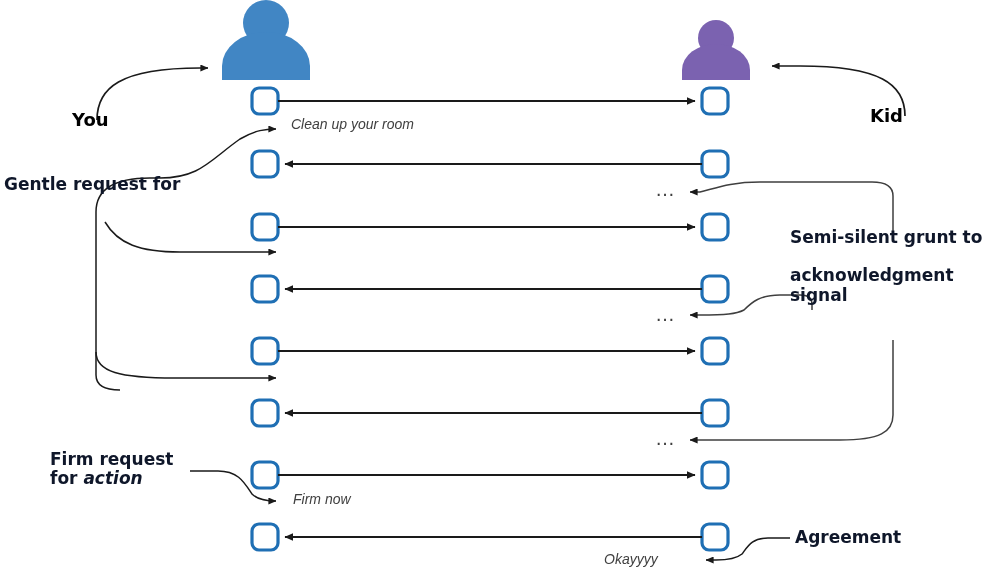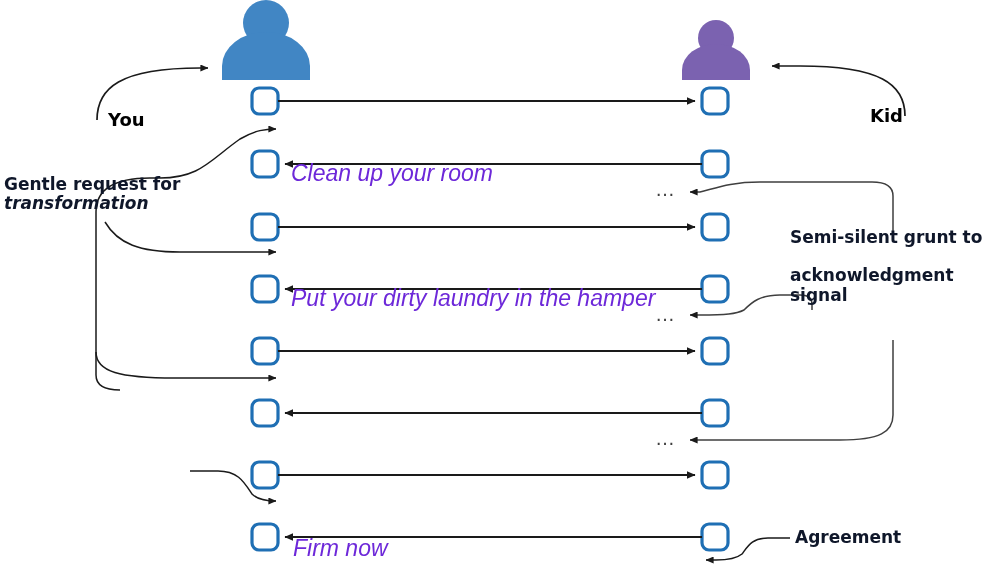--- a/index.html
+++ b/index.html
@@ -19,25 +19,24 @@
     position: absolute;
     left: 0;
     top: 0;
     width: 987px;
     height: 576px;
   }
   .msg-label {
     position: absolute;
     font-family: "Liberation Sans", sans-serif;
     font-style: italic;
-    font-size: 23px;
-    color: #6d28d9;
+    font-size: 14px;
+    color: #404040;
     white-space: nowrap;
     line-height: 1;
-    margin-top: 45px;
   }
   .ellipsis-label {
     position: absolute;
     font-family: "Liberation Sans", sans-serif;
     font-size: 20px;
     color: #3f3f3f;
     letter-spacing: 2px;
     white-space: nowrap;
     line-height: 1;
   }
@@ -148,43 +147,45 @@
     <path d="M862,182 L760,182 C730,182 716,188 700,192 L690,192" fill="none" stroke="#3F3F3F" stroke-width="1.5" marker-end="url(#arrowhead-sm)"></path>
 
     <path d="M780,295 L800,295 C810,295 812,299 812,305 L812,310" fill="none" stroke="#3F3F3F" stroke-width="1.5"></path>
     <path d="M780,295 C760,295 752,302 744,310 C736,314 726,315 700,315 L690,315" fill="none" stroke="#3F3F3F" stroke-width="1.5" marker-end="url(#arrowhead-sm)"></path>
 
     <path d="M893,340 L893,415 C893,432 880,440 840,440 L700,440 L690,440" fill="none" stroke="#3F3F3F" stroke-width="1.5" marker-end="url(#arrowhead-sm)"></path>
 
     <path d="M790,538 L768,538 C752,538 748,546 742,554 C736,559 728,560 716,560 L706,560" fill="none" stroke="#1A1A1A" stroke-width="1.5" marker-end="url(#arrowhead-sm)"></path>
   </svg>
 
-  <div class="actor-name" style="left:72px; top:111px;margin-left:36px;">You</div>
+  <div class="actor-name" style="left:72px; top:111px;">You</div>
   <div class="actor-name" style="left:870px; top:107px;">Kid</div>
 
   <div class="msg-label" style="left:291px; top:117px;">Clean up your room</div>
 
   <div class="ellipsis-label" style="left:655px; top:179px;">…</div>
 
-  <div class="msg-label" style="left:291px; top:242px;">Put your dirty laundry in the hamper</div>
 
   <div class="ellipsis-label" style="left:655px; top:304px;">…</div>
 
 
   <div class="ellipsis-label" style="left:655px; top:428px;">…</div>
 
   <div class="msg-label" style="left:293px; top:492px;">Firm now</div>
 
   <div class="msg-label" style="left:604px; top:552px;text-align:right;">Okayyyy</div>
 
   <div class="anno" style="left:4px; top:175px; width:200px;">
     <span>Gentle request for</span><br>
-    <em>transformation</em>
   </div>
 
+  <div class="anno" style="left:50px; top:450px; width:190px;">
+    <span>Firm request</span><br>
+    <span>for </span><em>action</em>
+  </div>
 
   <div class="anno" style="left:790px; top:228px; width:200px;">
     <span>Semi-silent grunt to</span><br>
     <br>
     <span>acknowledgment</span><br>
     <span>signal</span>
   </div>
 
   <div class="anno" style="left:795px; top:528px;">Agreement</div>
 

